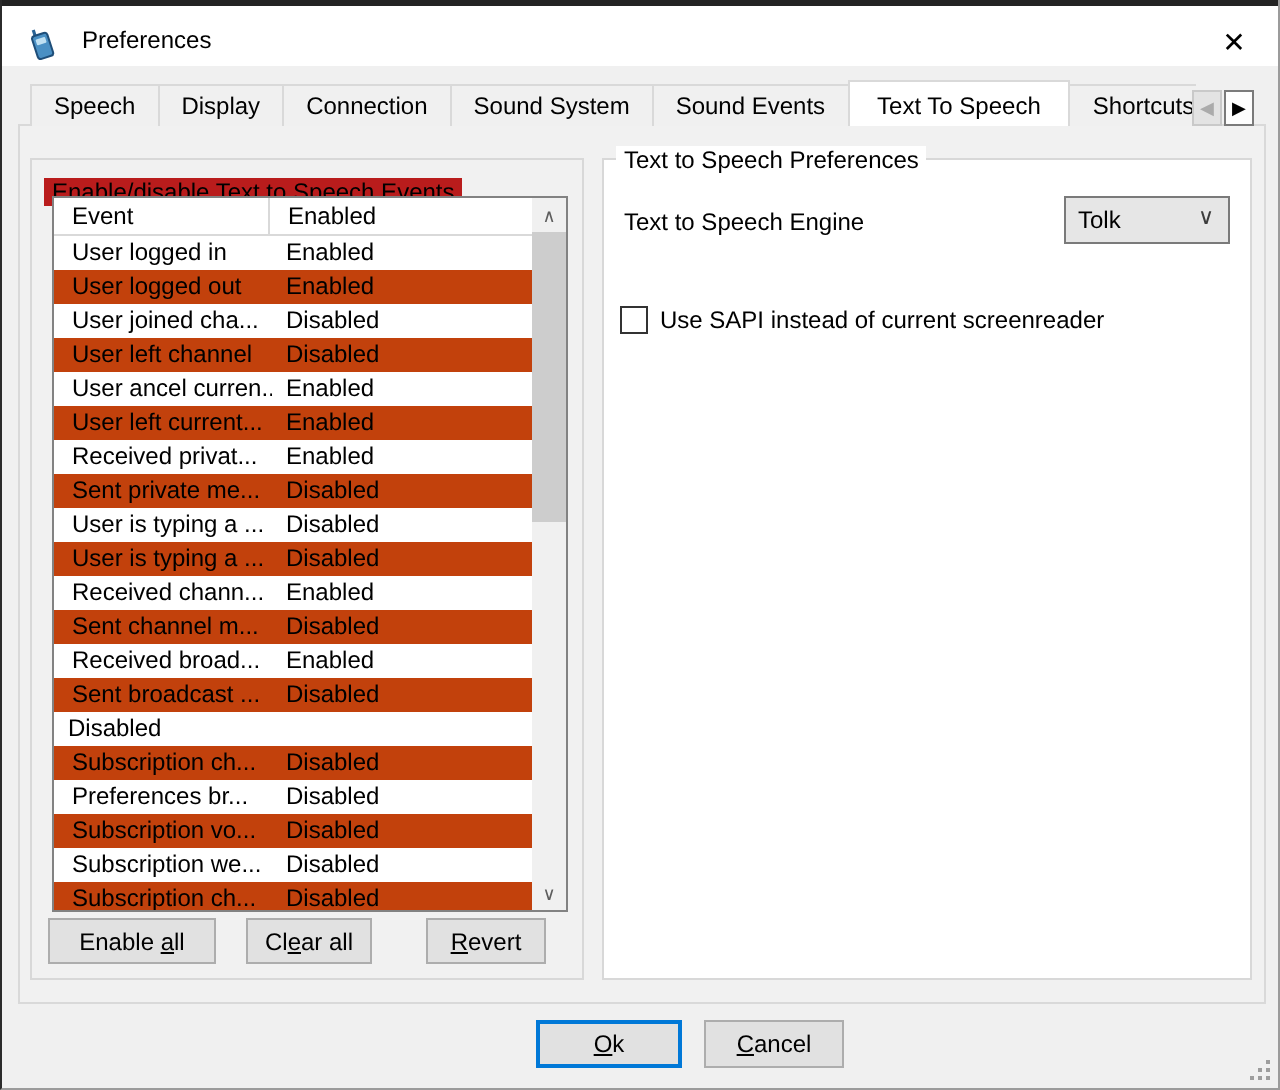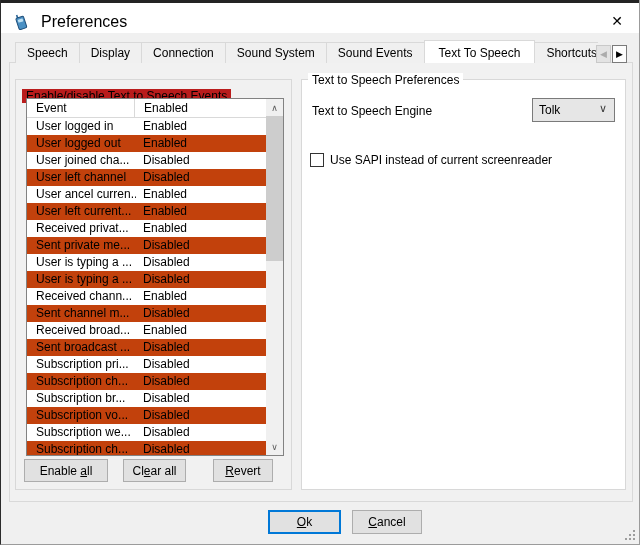--- a/index.html
+++ b/index.html
@@ -3,21 +3,21 @@
 <meta charset="utf-8">
 <style>
   * { box-sizing: border-box; margin: 0; padding: 0; }
   html, body { width: 640px; height: 545px; overflow: hidden; }
   body { font-family: "Liberation Sans", sans-serif; font-size: 12px; color: #000; background: #f0f0f0; }
   .window { position: relative; width: 640px; height: 545px; background: #f0f0f0;
             border-left: 1px solid #2b2b2b; border-right: 1px solid #9b9b9b; border-bottom: 1px solid #9b9b9b; }
   .top-edge { position: absolute; left: 0; top: 0; width: 100%; height: 3px; background: #232323; }
   .titlebar { position: absolute; left: 0; top: 3px; width: 100%; height: 30px; background: #ffffff; }
   .app-icon { position: absolute; left: 12px; top: 10px; width: 17px; height: 17px; }
-  .title-text { position: absolute; left: 40px; top: 10px; font-size: 16px; }
+  .title-text { position: absolute; left: 40px; top: 10px; font-size: 12px; }
   .close-btn { position: absolute; right: 10px; top: 7px; width: 24px; height: 22px;
                display: flex; align-items: center; justify-content: center; font-size: 14px; cursor: default; }
 
   .tab-bar { position: absolute; left: 14px; top: 40px; width: 583px; height: 23px;
              display: flex; align-items: flex-end; overflow: hidden; z-index: 3; }
   .tab { height: 21px; line-height: 20px; padding: 0 11px; background: #f0f0f0;
          border: 1px solid #d9d9d9; border-bottom: none; margin-right: -1px; white-space: nowrap; }
   .tab.selected { height: 25px; line-height: 24px; background: #ffffff; padding: 0 14px;
                   position: relative; z-index: 4; margin-bottom: -2px; }
   .tab-scroll { position: absolute; top: 45px; width: 15px; height: 18px; z-index: 5;
@@ -167,29 +167,28 @@
   </div>
             <div class="lrow">
     <div class="cell c1">Received broad...</div>
     <div class="cell c2">Enabled</div>
   </div>
             <div class="lrow alt">
     <div class="cell c1">Sent broadcast ...</div>
     <div class="cell c2">Disabled</div>
   </div>
             <div class="lrow">
-    <div class="cell c1">Subscription pri...</div>
     <div class="cell c2">Disabled</div>
   </div>
             <div class="lrow alt">
     <div class="cell c1">Subscription ch...</div>
     <div class="cell c2">Disabled</div>
   </div>
             <div class="lrow">
-    <div class="cell c1">Subscription br...</div>
+    <div class="cell c1">Preferences br...</div>
     <div class="cell c2">Disabled</div>
   </div>
             <div class="lrow alt">
     <div class="cell c1">Subscription vo...</div>
     <div class="cell c2">Disabled</div>
   </div>
             <div class="lrow">
     <div class="cell c1">Subscription we...</div>
     <div class="cell c2">Disabled</div>
   </div>

